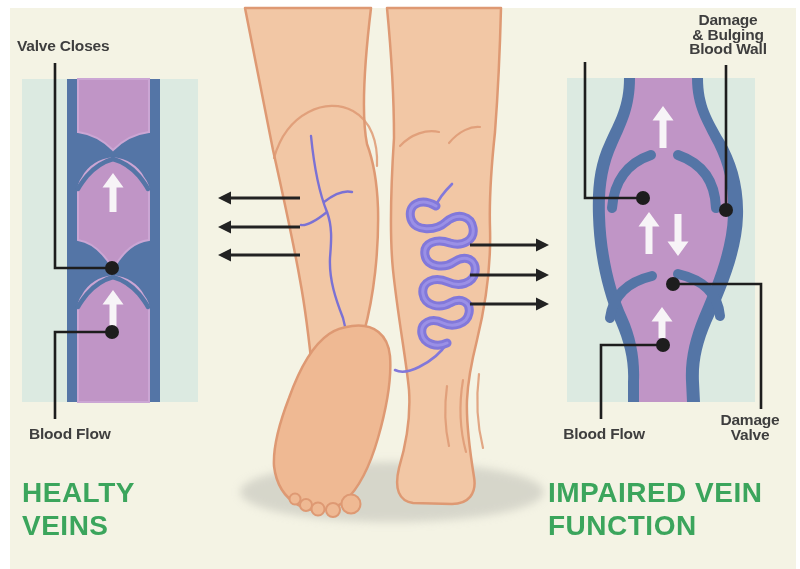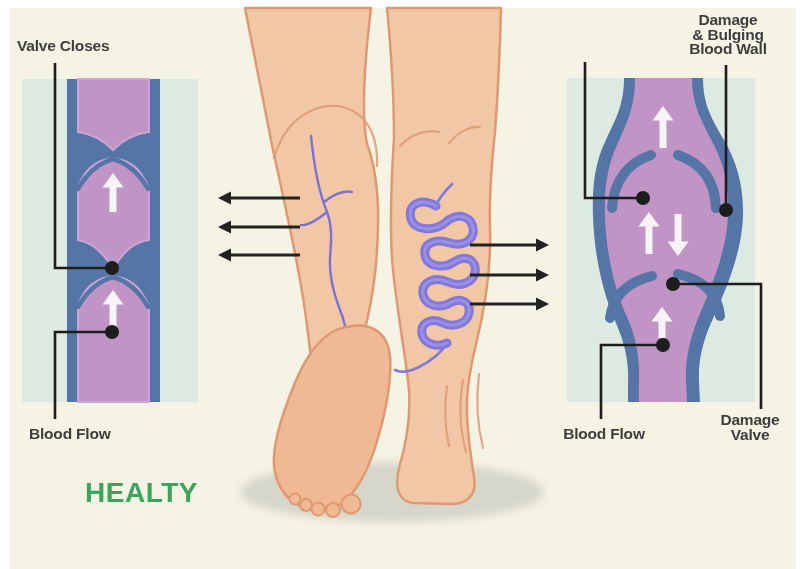--- a/index.html
+++ b/index.html
@@ -21,21 +21,21 @@
   .squigcore{fill:none;stroke:#9a90e6;stroke-linecap:round;stroke-linejoin:round;}
   .spider{fill:none;stroke:var(--vein_spider);stroke-width:2.4;stroke-linecap:round;}
   .pline{stroke:#222;stroke-width:3;}
   .phead{fill:#222;}
   .cline{fill:none;stroke:var(--line_black);stroke-width:2.6;}
   .cdot{fill:var(--line_black);}
   .lbl{position:absolute;font-weight:bold;font-size:15.5px;line-height:14.5px;
        letter-spacing:-0.2px;color:var(--label_text);white-space:nowrap;}
   .center{text-align:center;}
   .title{position:absolute;font-weight:bold;font-size:28px;line-height:33px;
-         color:var(--title_green);text-align:right;letter-spacing:.5px;white-space:nowrap;}
+         color:var(--title_green);text-align:left;letter-spacing:.5px;white-space:nowrap;}
 </style>
 </head>
 <body>
 
 <div id="stage">
   <div class="canvas"></div>
 
   <svg id="art" width="800" height="569" viewBox="0 0 800 569">
     <defs>
       <filter id="soft" x="-40%" y="-40%" width="180%" height="180%">
@@ -165,31 +165,34 @@
       <circle class="cdot" cx="663" cy="345" r="7"></circle>
     </g>
   </svg>
 
   <div class="lbl" style="left:17px;top:39px">Valve Closes</div>
 
   <div class="lbl" style="left:29px;top:427px">Blood Flow</div>
 
   <div class="title" style="left:22px;top:476px;width:176px">
     <div>HEALTY</div>
+    <div>VEINS</div>
   </div>
 
 
   <div class="lbl center" style="left:669px;top:13px;width:118px">
     <div>Damage</div>
     <div>&amp; Bulging</div>
     <div>Blood Wall</div>
   </div>
 
   <div class="lbl center" style="left:691px;top:413px;width:118px">
     <div>Damage</div>
     <div>Valve</div>
   </div>
 
   <div class="lbl center" style="left:558px;top:427px;width:92px">Blood Flow</div>
 
   <div class="title" style="left:548px;top:476px;width:240px">
+    <div>IMPAIRED VEIN</div>
+    <div>FUNCTION</div>
   </div>
 </div>
 
 </body></html>

